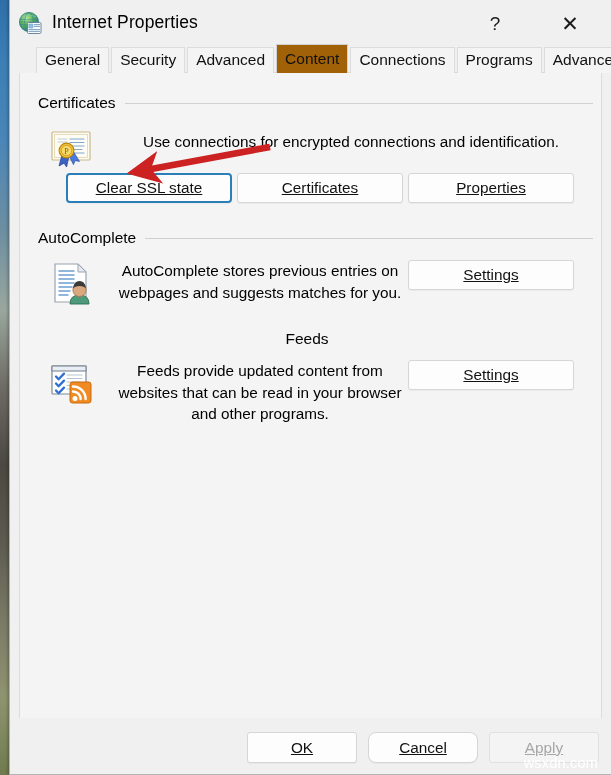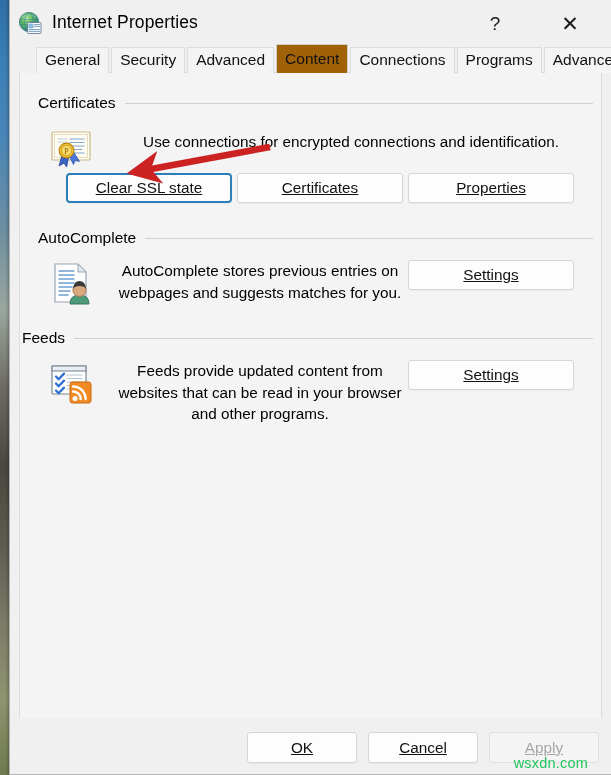--- a/index.html
+++ b/index.html
@@ -200,24 +200,24 @@
 
   .footer-btn {
     position: absolute;
     top: 14px;
     width: 110px;
     height: 31px;
   }
 
   #watermark {
     position: absolute;
-    right: 23px;
+    right: 13px;
     bottom: 4px;
     font-size: 14.5px;
-    color: #22c55e;
+    color: #ffffff;
     letter-spacing: 0.2px;
   }
 
   
   #arrow-annotation {
     position: absolute;
     left: 118px;
     top: 138px;
     width: 165px;
     height: 48px;
@@ -331,21 +331,21 @@
 
         <span class="grp-text" style="left:96px; top:14px; width:288px;">AutoComplete stores previous entries on webpages and suggests matches for you.</span>
 
         <div class="btn" style="left:388px; top:14px; width:166px; height:30px;">
           <span>Settings</span>
         </div>
       </div>
     </div>
 
     <div class="group" style="top:257px;">
-      <div class="group-head" style="margin-left:2px;">
+      <div class="group-head" style="margin-left:2px;flex-direction:column;">
         <span class="group-title">Feeds</span>
         <span class="group-rule"></span>
       </div>
 
       <div class="group-body" style="height:100px;">
         <span class="grp-icon" style="top:14px;">
           <svg width="46" height="46" viewBox="0 0 46 46">
             <rect x="4" y="6" width="34" height="28" rx="1" fill="#ffffff" stroke="#7b8794" stroke-width="1.2"></rect>
             <rect x="4" y="6" width="34" height="5" fill="#e8eef4" stroke="#7b8794" stroke-width="1.1"></rect>
             <path d="M19 15 H34 M19 18.5 H34 M19 22 H32 M19 25.5 H34 M19 29 H30" stroke="#b8c4d2" stroke-width="1.2" stroke-linecap="round"></path>
@@ -366,21 +366,21 @@
         </div>
       </div>
     </div>
 
   </div>
 
   <div id="footer">
     <div class="btn footer-btn" style="left:228px;">
       <span>OK</span>
     </div>
-    <div class="btn footer-btn" style="left:349px;">
+    <div class="btn footer-btn" style="left:349px;border-radius:8px;">
       <span>Cancel</span>
     </div>
     <div class="btn footer-btn disabled" style="left:470px;">
       <span>Apply</span>
     </div>
   </div>
 </div>
 
 <div id="arrow-annotation">
   <svg width="165" height="48" viewBox="0 0 165 48">

